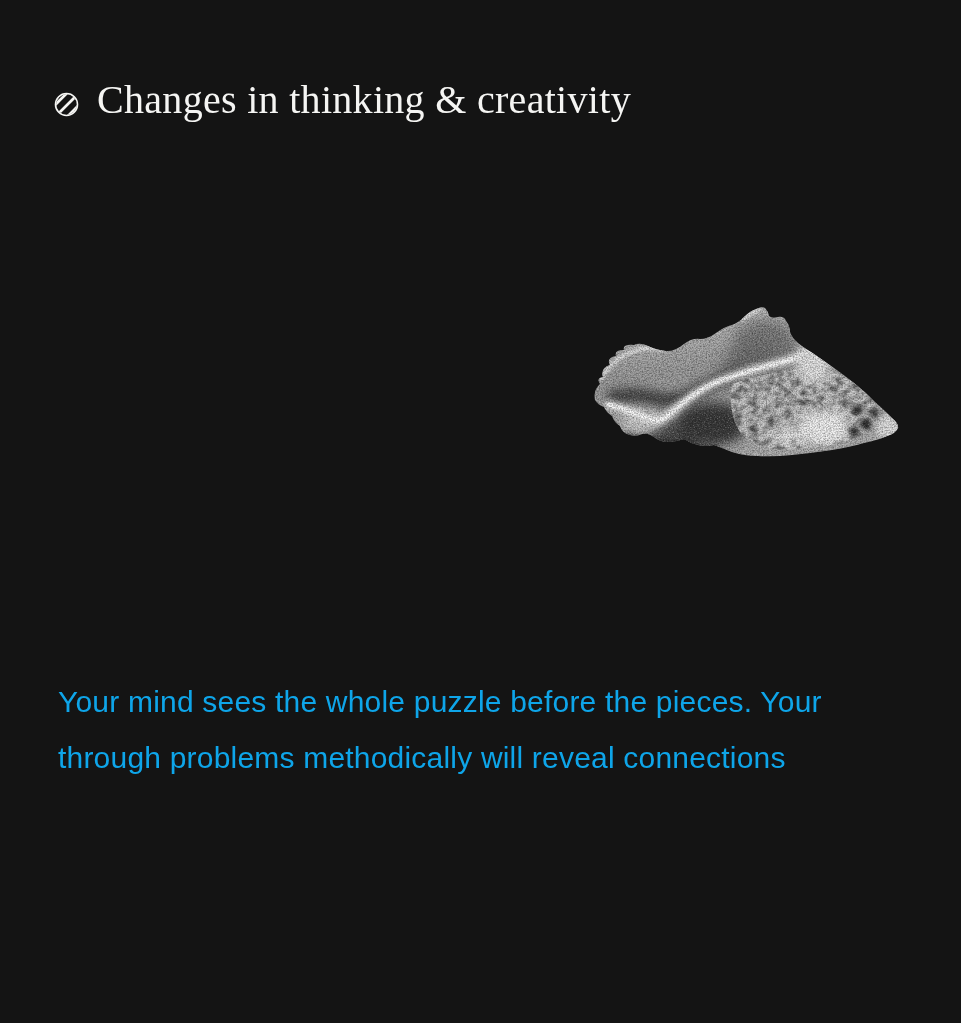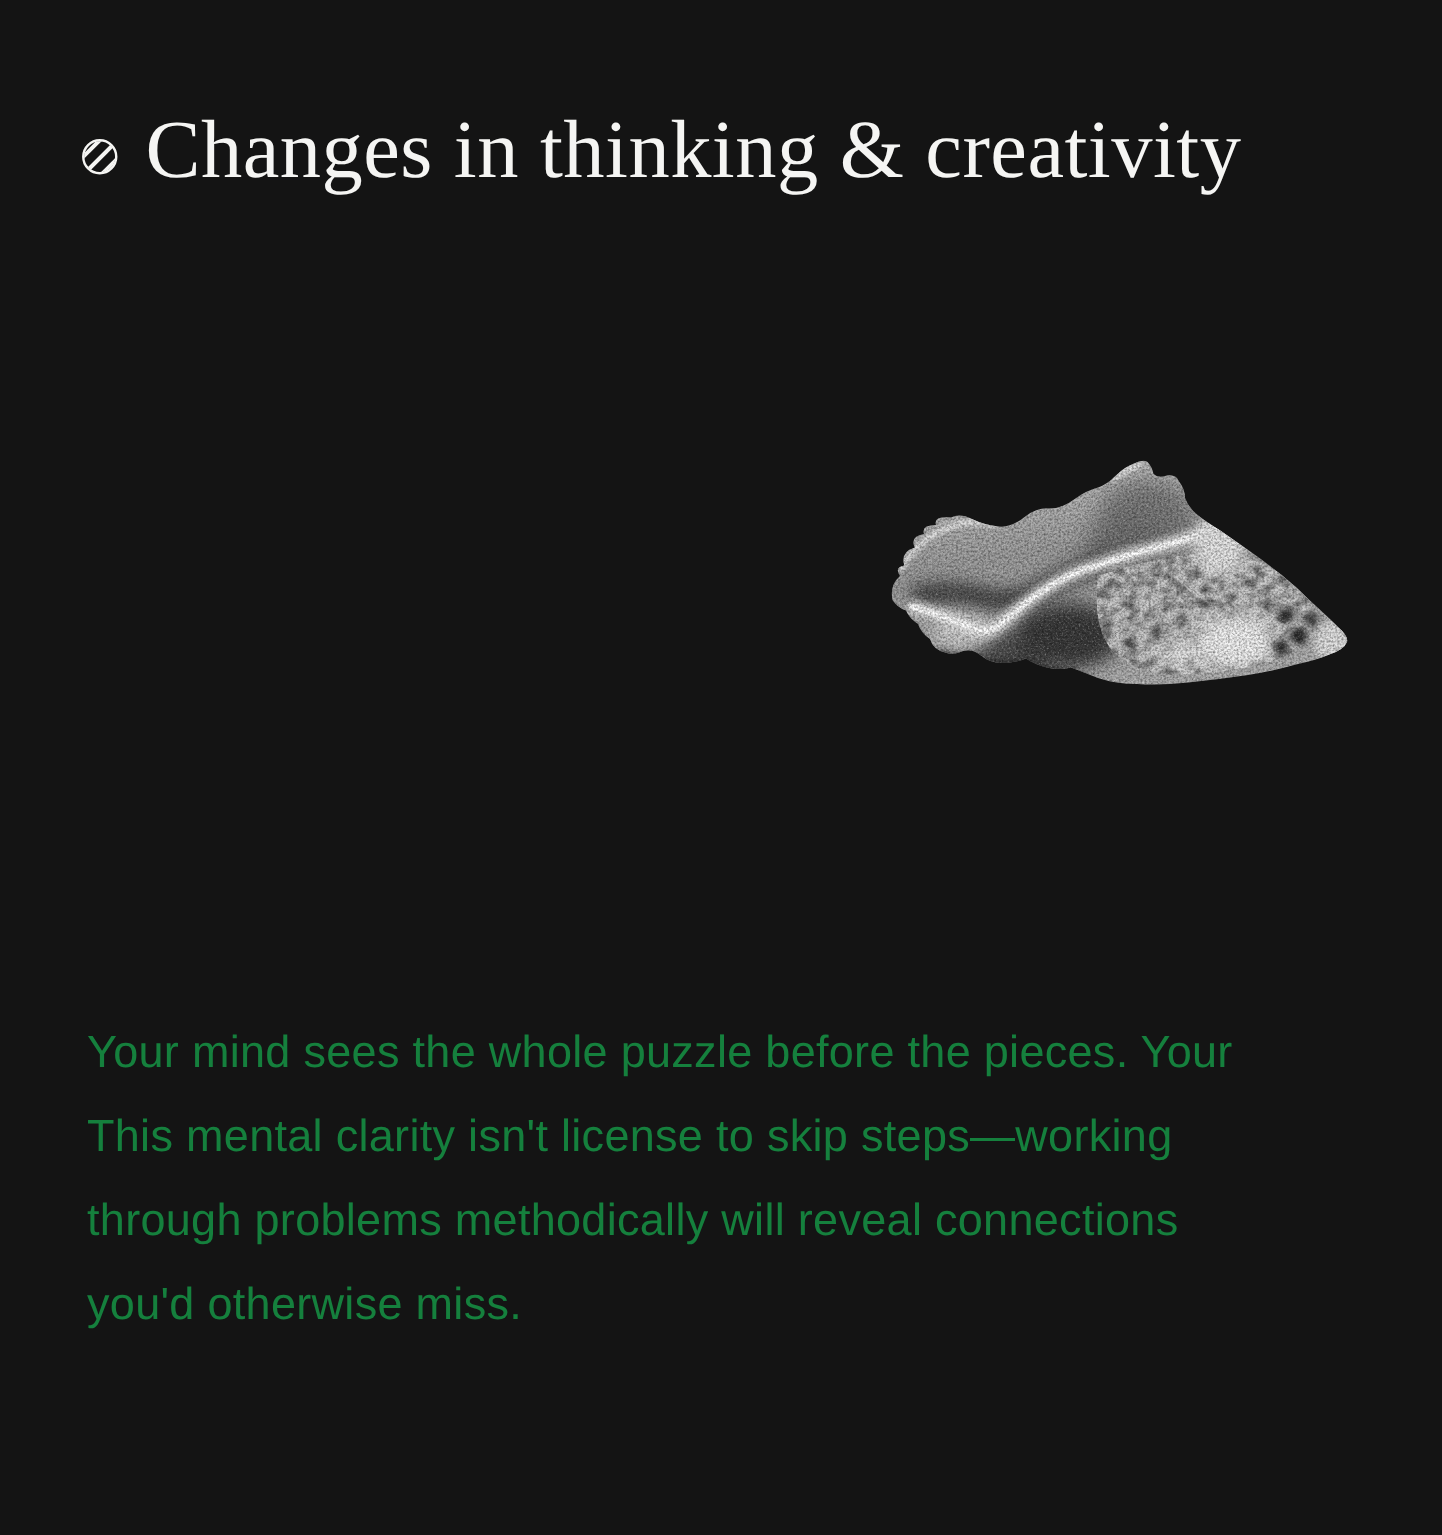--- a/index.html
+++ b/index.html
@@ -23,21 +23,21 @@
     height: 25px;
     display: block;
   }
   .page-title {
     position: absolute;
     left: 97px;
     top: 72px;
     margin: 0;
     font-family: "Liberation Serif", serif;
     font-weight: 400;
-    font-size: 55px;
+    font-size: 40px;
     line-height: 56px;
     letter-spacing: 0.3px;
     color: #f5f5f3;
     white-space: nowrap;
   }
   .specimen {
     position: absolute;
     left: 592px;
     top: 306px;
     width: 310px;
@@ -45,21 +45,21 @@
     margin: 0;
   }
   .body-text {
     position: absolute;
     left: 58px;
     top: 674px;
     width: 860px;
     font-size: 30px;
     line-height: 56px;
     letter-spacing: 0.2px;
-    color: #15803d;
+    color: #0ea5e9;
   }
   .body-text .line {
     white-space: nowrap;
   }
 </style>
 </head>
 <body>
 
 <div class="page">
 
@@ -148,18 +148,16 @@
         <path d="M 34,130 Q 60,142 90,138 Q 110,144 124,144" fill="none" stroke="#0d0d0d" stroke-width="7" opacity="0.8" style="filter:blur(3px)"></path>
 
         <rect x="0" y="0" width="310" height="156" filter="url(#gDark)" opacity="0.5"></rect>
         <rect x="0" y="0" width="310" height="156" filter="url(#gLight)" opacity="0.45"></rect>
       </g>
     </svg>
   </figure>
 
   <div class="body-text">
     <div class="line">Your mind sees the whole puzzle before the pieces. Your</div>
-    <div class="line">This mental clarity isn't license to skip steps—working</div>
     <div class="line">through problems methodically will reveal connections</div>
-    <div class="line">you'd otherwise miss.</div>
   </div>
 
 </div>
 
 </body></html>

